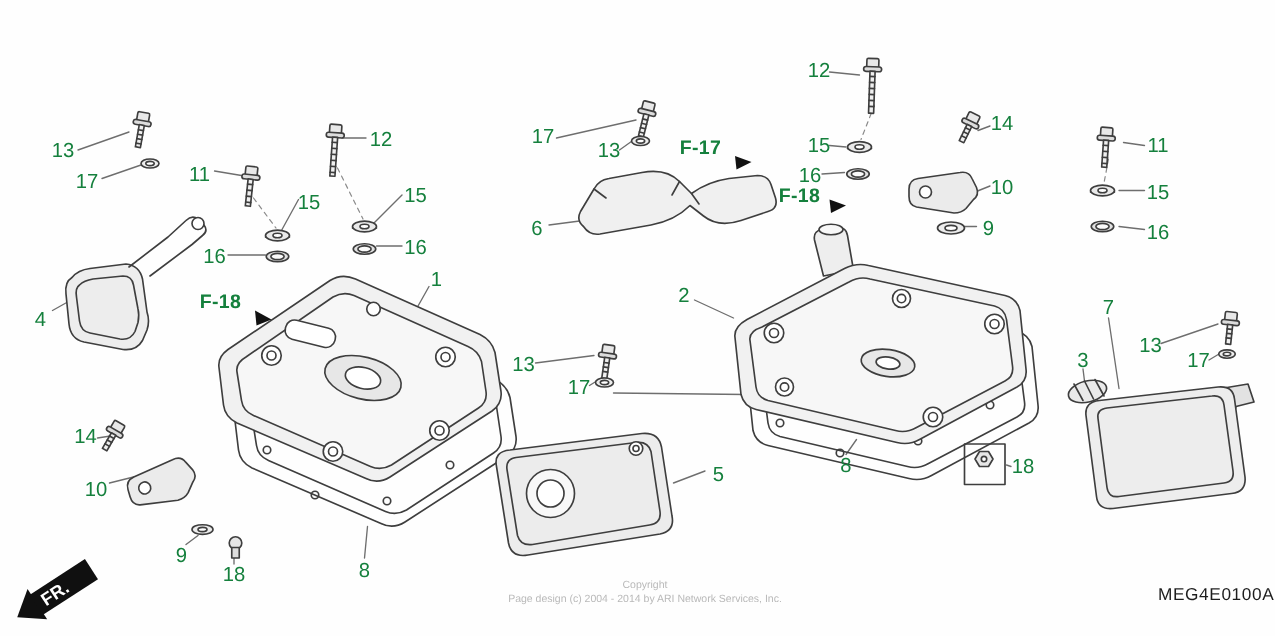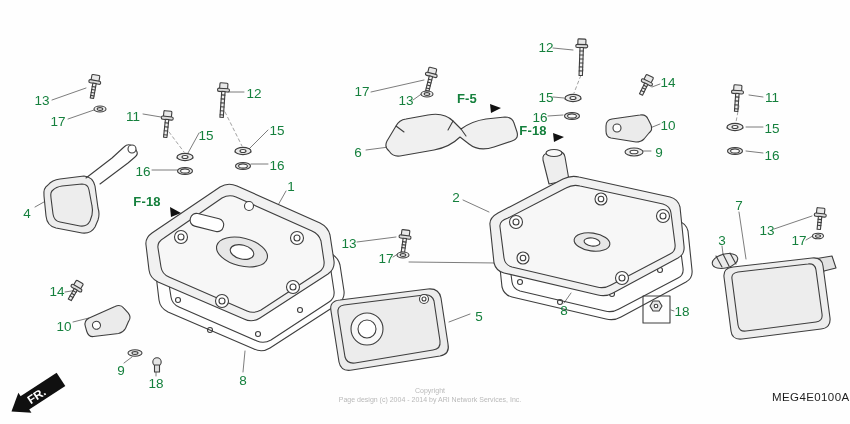--- a/index.html
+++ b/index.html
@@ -290,21 +290,21 @@
       <div class="callout ref" style="left: 147px; top: 201px;">F-18</div>
       <div class="callout" style="left: 291px; top: 186px;">1</div>
       <div class="callout" style="left: 57px; top: 291px;">14</div>
       <div class="callout" style="left: 64px; top: 326px;">10</div>
       <div class="callout" style="left: 121px; top: 370px;">9</div>
       <div class="callout" style="left: 156px; top: 383px;">18</div>
       <div class="callout" style="left: 243px; top: 380px;">8</div>
       <div class="callout" style="left: 479px; top: 316px;">5</div>
       <div class="callout" style="left: 362px; top: 91px;">17</div>
       <div class="callout" style="left: 406px; top: 100px;">13</div>
-      <div class="callout ref" style="left: 467px; top: 98px;">F-5</div>
+      <div class="callout ref" style="left: 467px; top: 98px;">F-17</div>
       <div class="callout ref" style="left: 533px; top: 130px;">F-18</div>
       <div class="callout" style="left: 358px; top: 152px;">6</div>
       <div class="callout" style="left: 546px; top: 47px;">12</div>
       <div class="callout" style="left: 546px; top: 97px;">15</div>
       <div class="callout" style="left: 540px; top: 117px;">16</div>
       <div class="callout" style="left: 668px; top: 82px;">14</div>
       <div class="callout" style="left: 668px; top: 125px;">10</div>
       <div class="callout" style="left: 659px; top: 152px;">9</div>
       <div class="callout" style="left: 772px; top: 97px;">11</div>
       <div class="callout" style="left: 772px; top: 128px;">15</div>

